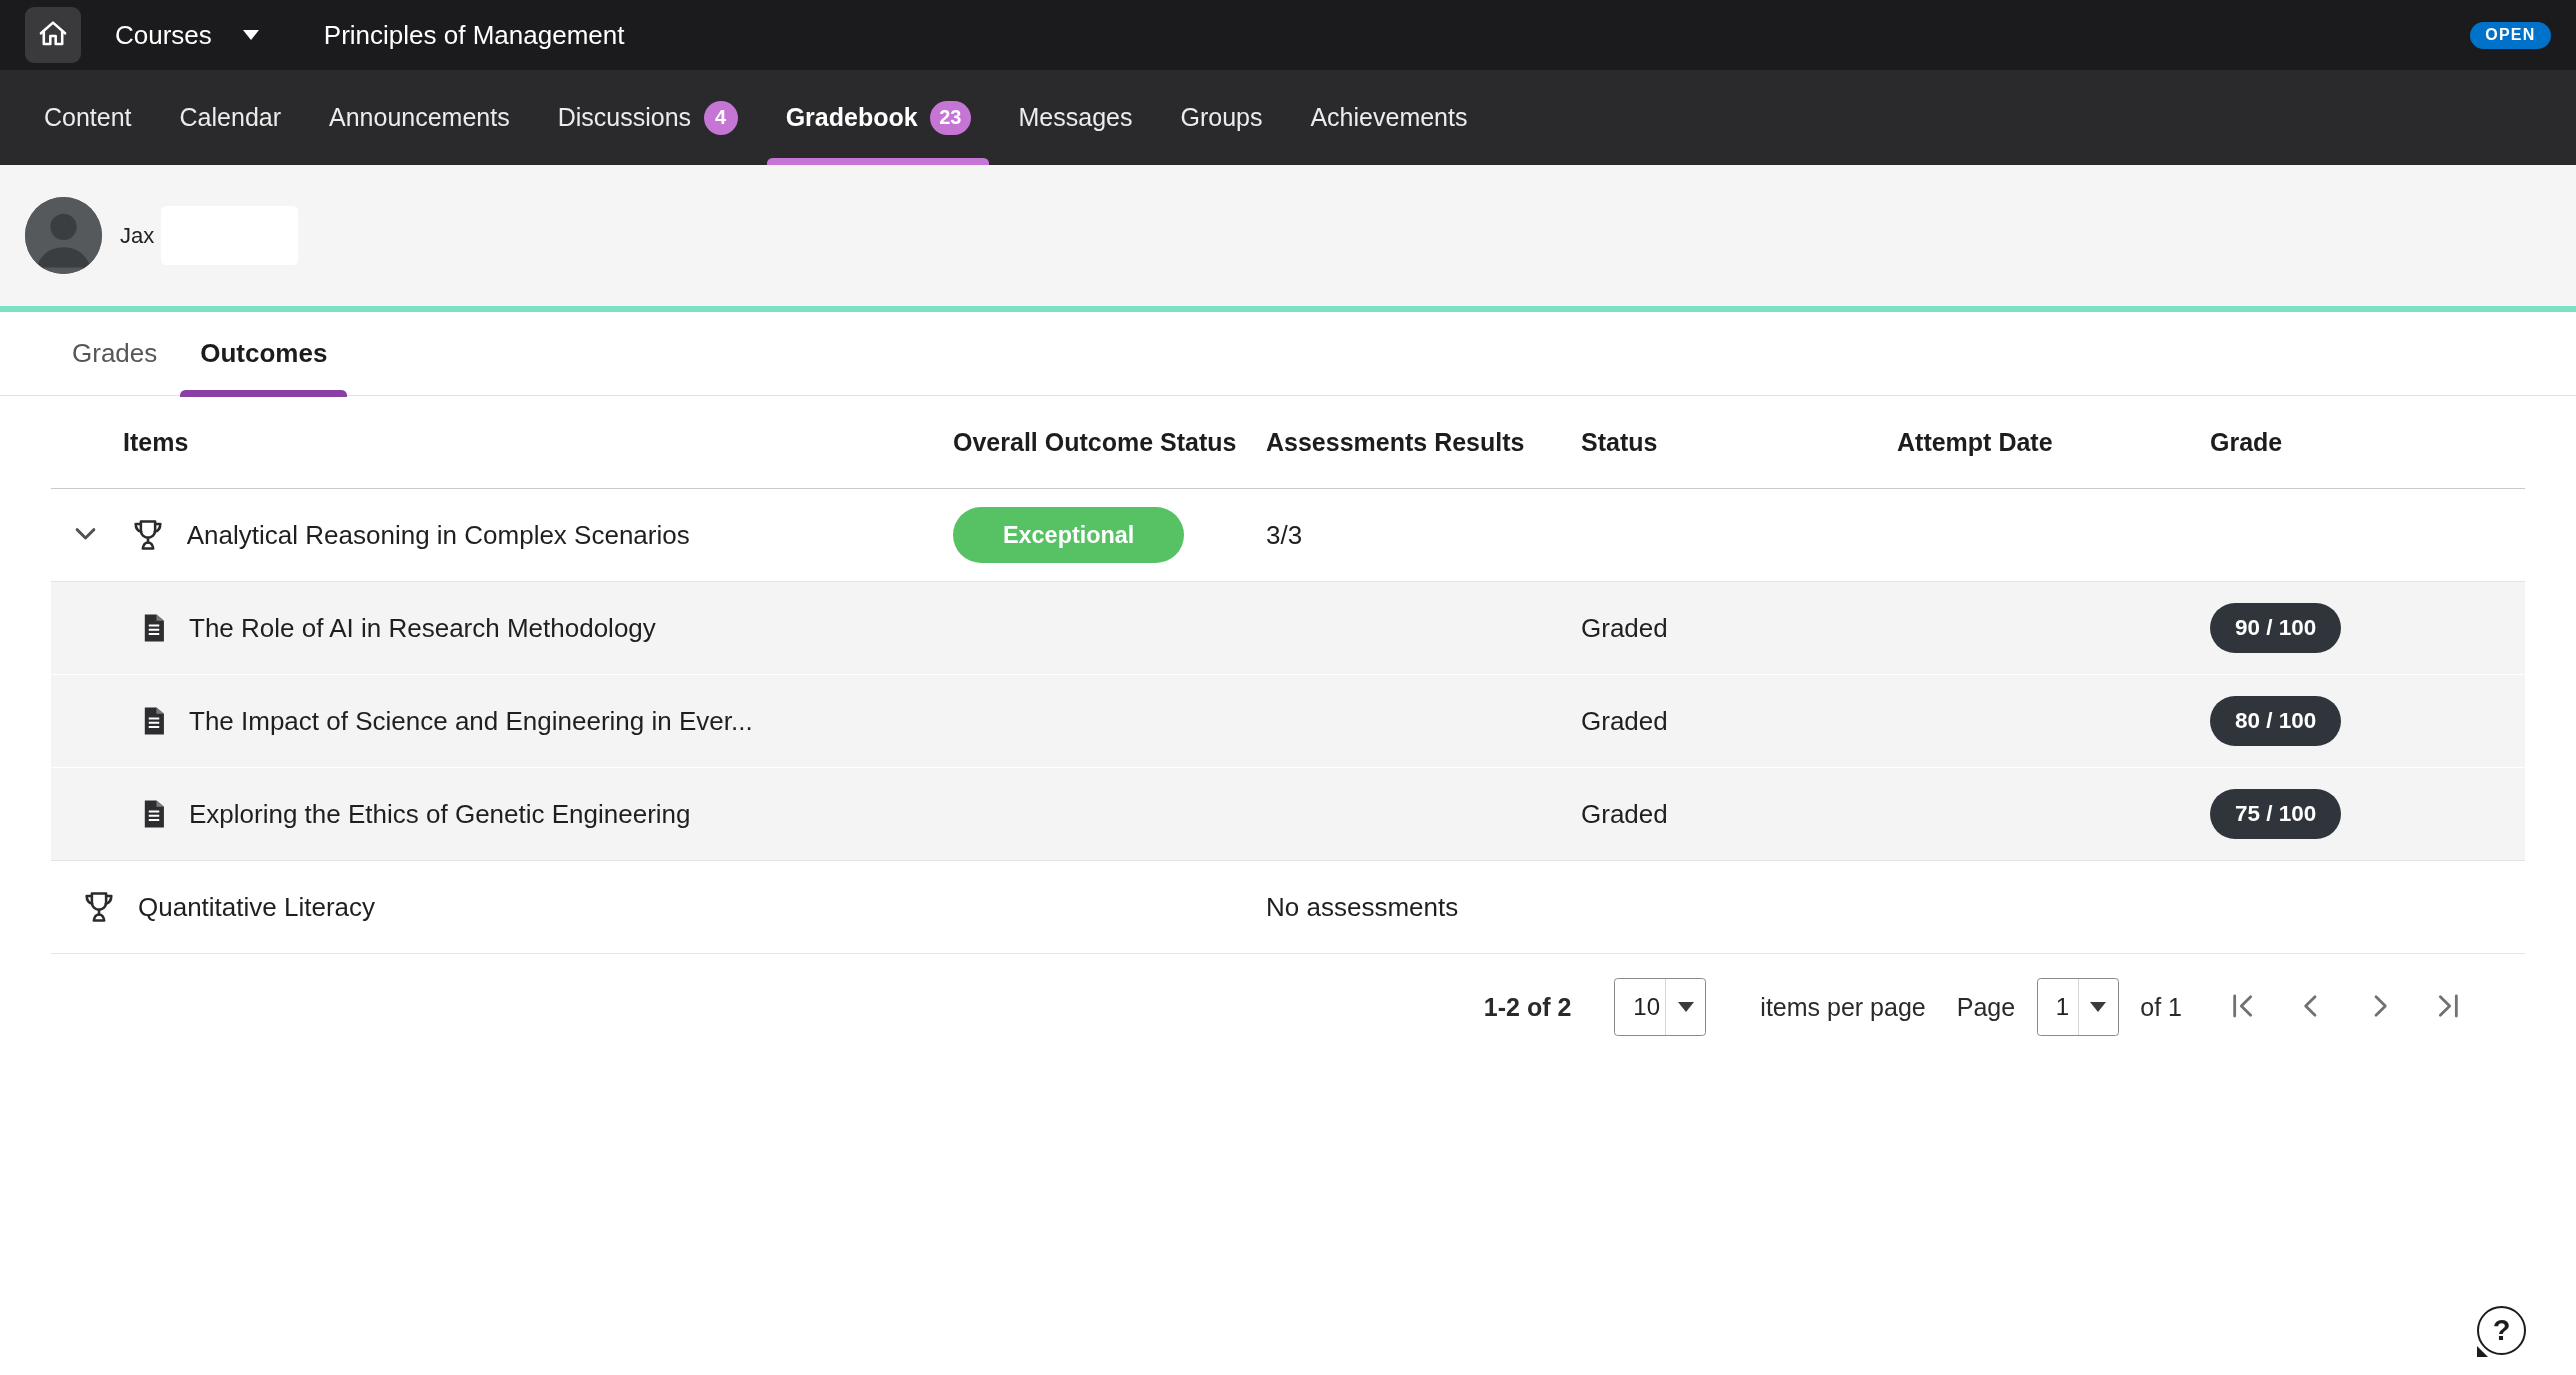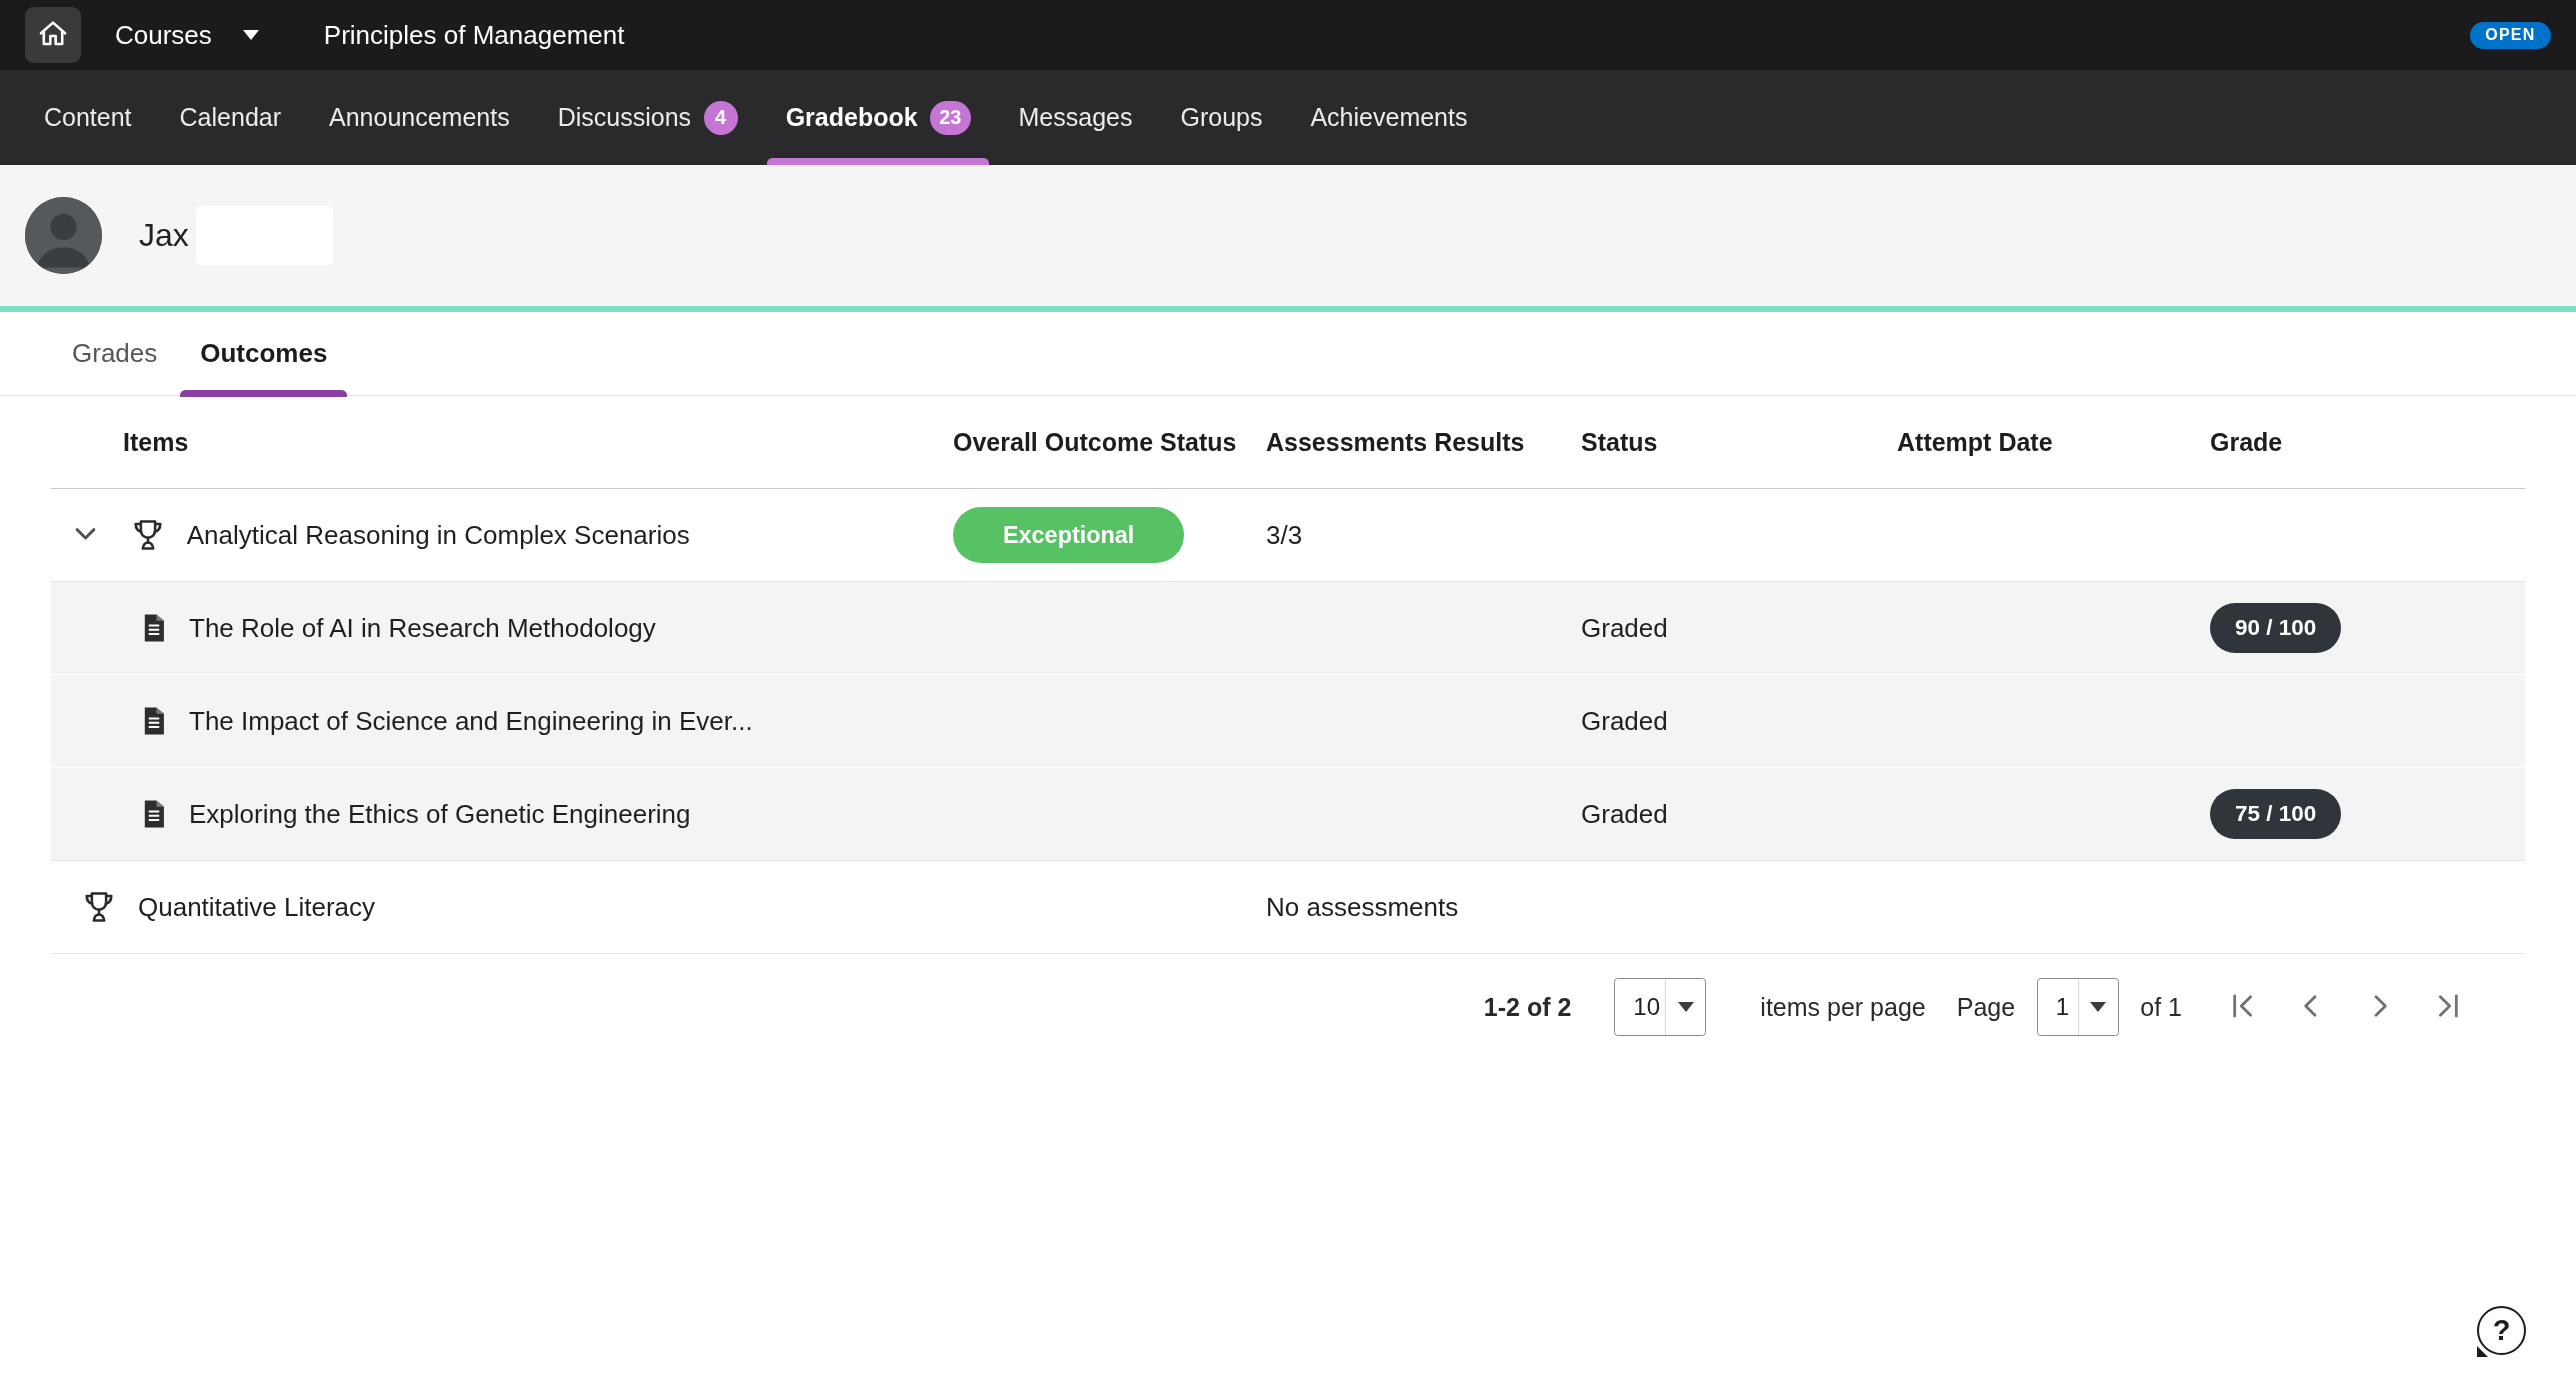--- a/index.html
+++ b/index.html
@@ -25,21 +25,21 @@
   .nav-item.active { color:#fff; font-weight:bold; }
   .nav-item.active::after { content:""; position:absolute; left:5.4px; right:5.4px; bottom:0; height:7.2px;
     background:var(--accent,#c575d4); border-radius:5.4px 5.4px 0 0; }
   .nav-badge { margin-left:12.6px; min-width:34px; height:34px; border-radius:17px; background:var(--accent,#c575d4);
     color:#fff; font-size:20px; font-weight:bold; display:inline-flex; align-items:center; justify-content:center; padding:0 9px; }
 
   
   .profile { height:141px; background:#f5f5f5; display:flex; align-items:center; padding:0 25px; }
   .avatar { width:77px; height:77px; border-radius:50%; overflow:hidden; background:#56595b; flex:none; }
   .avatar svg { width:100%; height:100%; display:block; }
-  .profile-name { margin-left:37px; font-size:32px; color:#222; }
+  .profile-name { margin-left:18px; font-size:22px; color:#222; }
   .redacted { margin-left:7.2px; width:137px; height:59px; background:#fff; border-radius:5.4px; }
   .teal-line { height:6.3px; background:var(--teal,#7ce0c3); }
 
   
   .tabs { display:flex; height:84px; padding-left:72px; border-bottom:1.8px solid #e0e0e0; background:#fff; }
   .tab { display:flex; align-items:center; margin-right:43px; font-size:26px; color:#565656; position:relative; cursor:pointer; }
   .tab.active { color:#1c1c1c; font-weight:bold; }
   .tab.active::after { content:""; position:absolute; left:-20px; right:-20px; bottom:-1.8px; height:7.2px;
     background:var(--accent-dark,#8a3fa5); border-radius:5.4px 5.4px 0 0; }
 
@@ -232,20 +232,23 @@
           <path d="M13.7 2.5 19 6.8h-5.3z" fill="#7a7a7c"></path>
           <path d="M8.3 10.2h7.4M8.3 13.2h7.4M8.3 16.2h7.4" stroke="#ffffff" stroke-width="1.4"></path>
         </svg>
       </span>
       <span class="item-title">The Impact of Science and Engineering in Ever...</span>
     </div>
     <div class="cell"></div>
     <div class="cell"></div>
     <div class="cell">Graded</div>
     <div class="cell"></div>
+    <div class="cell">
+      <span class="pill-dark">80 / 100</span>
+    </div>
   </div>
 
   <div class="trow row sub last">
     <div class="cell sub-items">
       <span class="doc-icon">
         <svg viewBox="0 0 24 24">
           <path d="M5.5 2.5h8.2L19 6.8v14.7H5.5z" fill="#2d2d2f"></path>
           <path d="M13.7 2.5 19 6.8h-5.3z" fill="#7a7a7c"></path>
           <path d="M8.3 10.2h7.4M8.3 13.2h7.4M8.3 16.2h7.4" stroke="#ffffff" stroke-width="1.4"></path>
         </svg>

